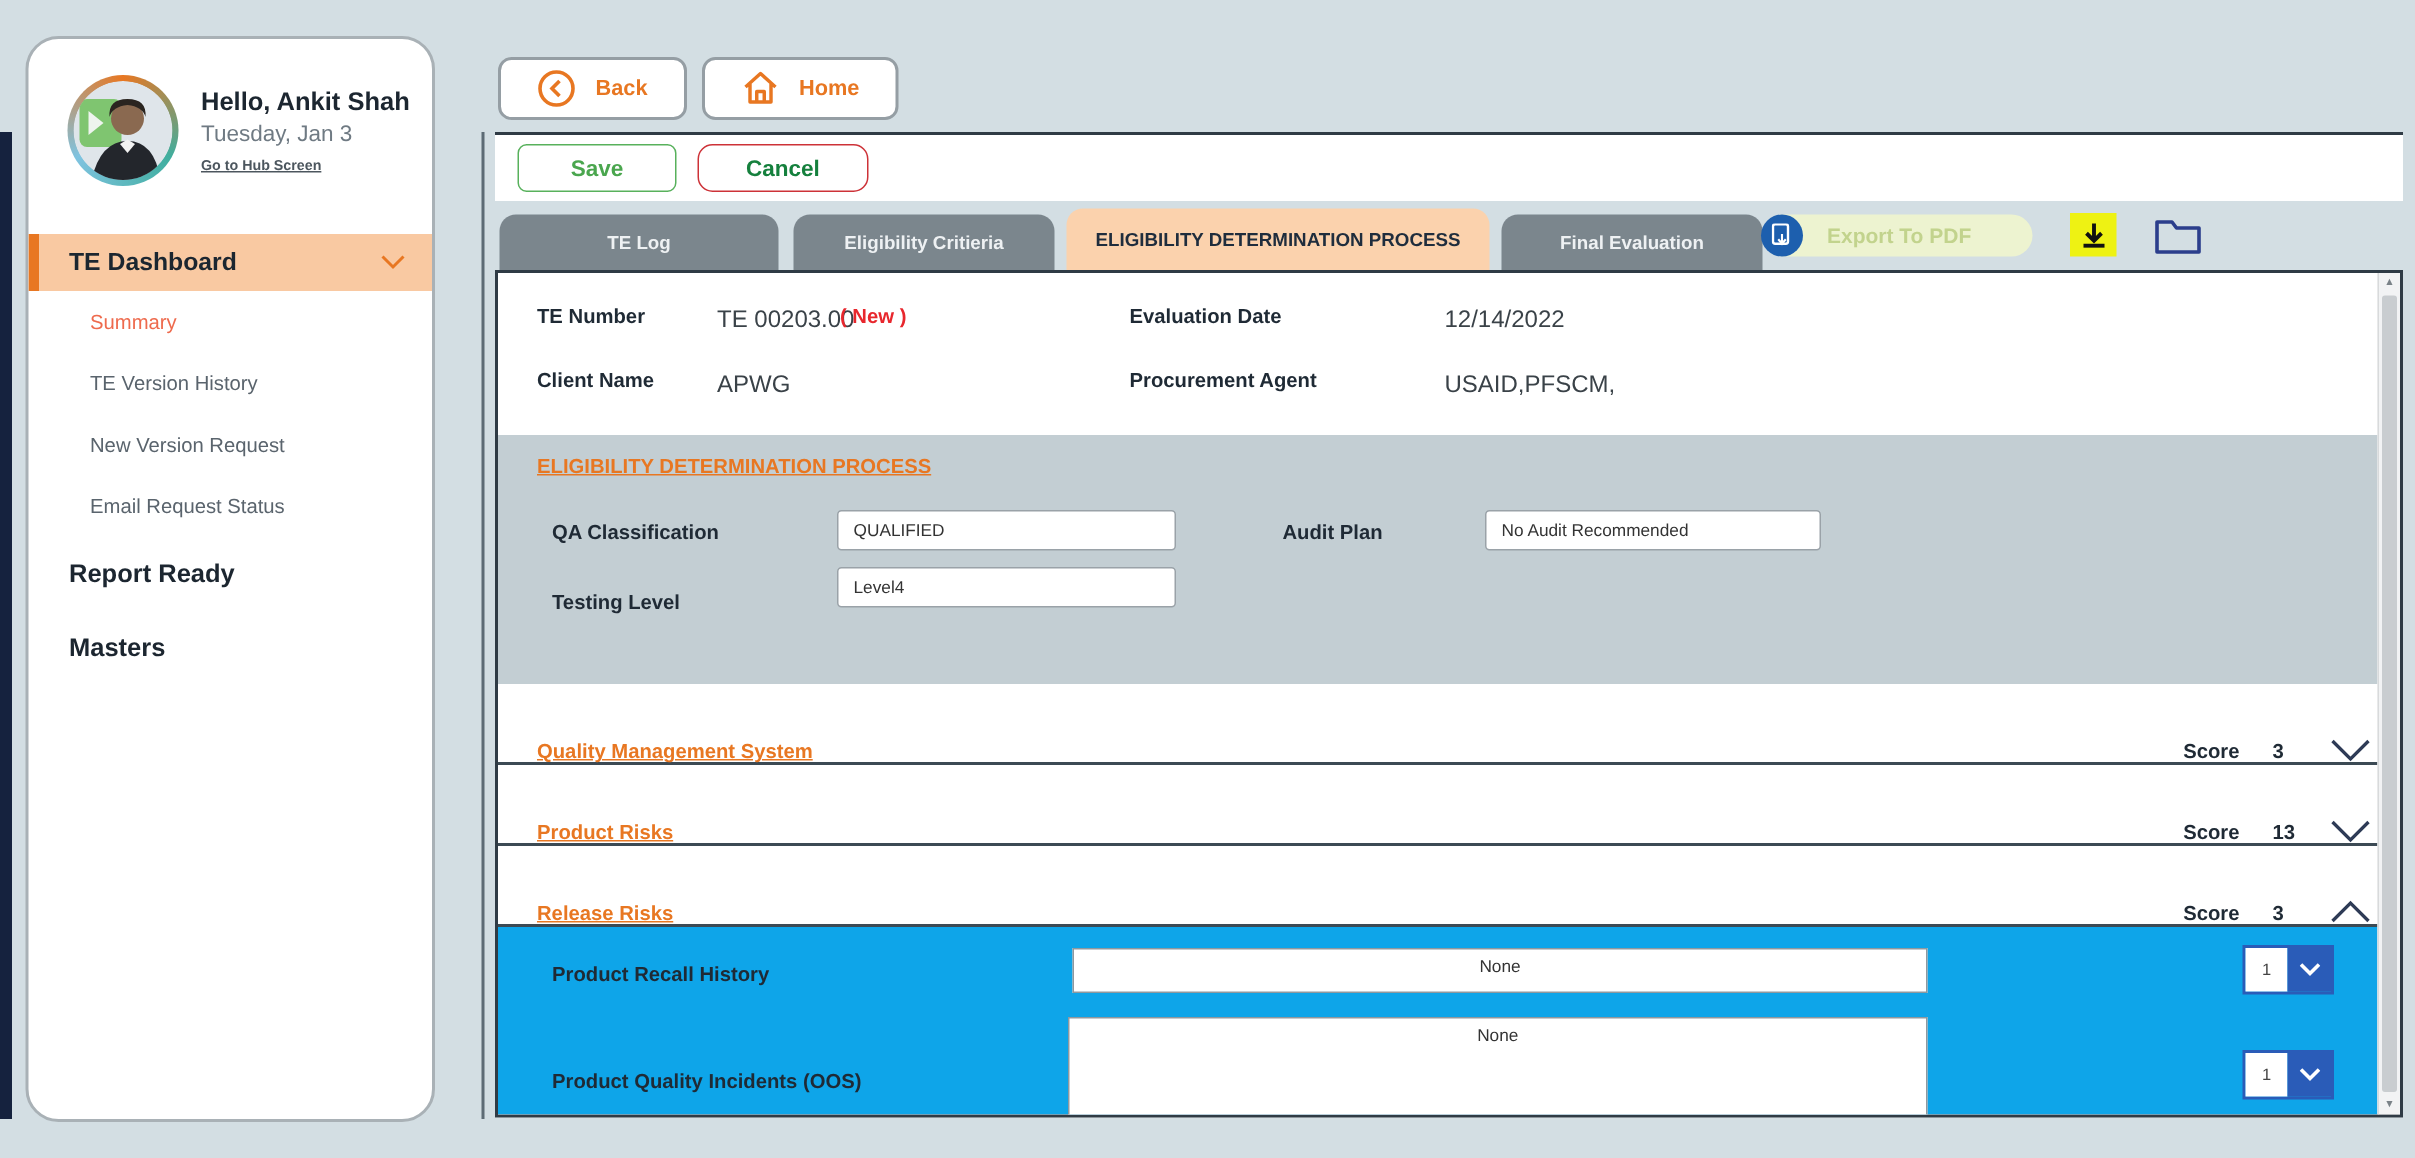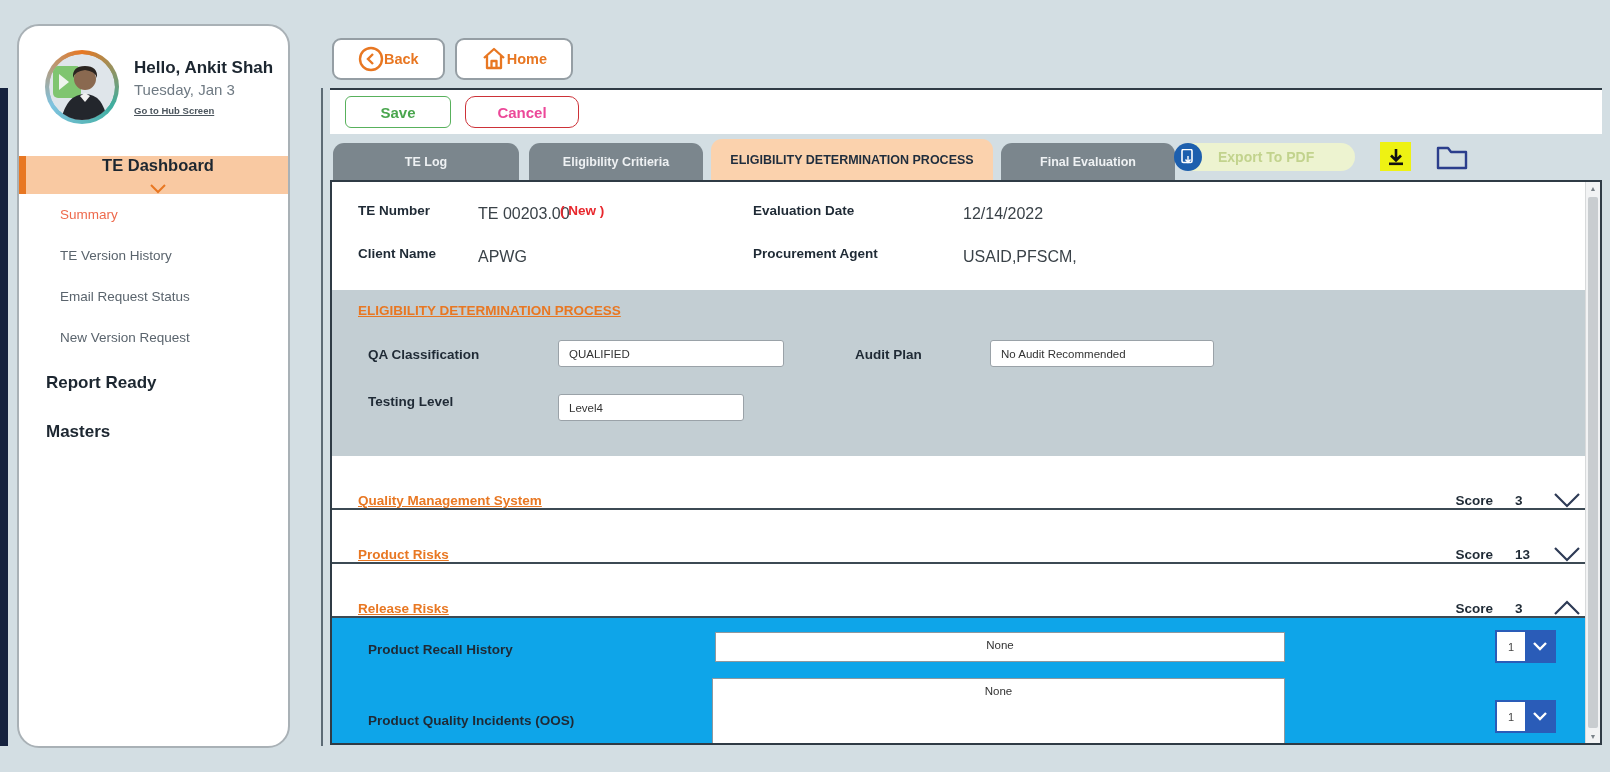--- a/index.html
+++ b/index.html
@@ -9,35 +9,35 @@
   .left-accent{position:absolute;left:0;top:88px;width:8px;height:658px;background:#15223e;}
 
   
   .sidebar{position:absolute;left:17px;top:24px;width:273px;height:724px;background:#fff;border:2px solid #a9b1b6;border-radius:22px;box-sizing:border-box;z-index:3;overflow:hidden;}
   .profile{display:flex;align-items:center;gap:15px;padding:24px 8px 16px 26px;}
   .avatar{width:74px;height:74px;border-radius:50%;background:conic-gradient(#e87722,#3fae9f,#7fc3e0,#e87722);display:flex;align-items:center;justify-content:center;flex:0 0 auto;}
   .avatar svg{display:block;border-radius:50%;}
   .greet-name{font-size:17px;font-weight:bold;color:#1c2630;}
   .greet-date{font-size:15px;color:#6f7a83;margin:3px 0 7px;}
   .hub-link{font-size:9.5px;font-weight:bold;color:#4c565e;text-decoration:underline;cursor:pointer;}
-  .dash-header{margin-top:16px;height:38px;background:#f9c9a2;border-left:7px solid #e87722;display:flex;align-items:center;justify-content:space-between;padding:0 18px 0 20px;font-size:16.5px;font-weight:bold;color:#1c2630;cursor:pointer;box-sizing:border-box;flex-direction:column;}
+  .dash-header{margin-top:16px;height:38px;background:#f9c9a2;border-left:7px solid #e87722;display:flex;align-items:center;justify-content:space-between;padding:0 18px 0 20px;font-size:16.5px;font-weight:bold;color:#1c2630;cursor:pointer;box-sizing:border-box;}
   .side-item{padding:13px 0 13px 41px;font-size:13.5px;color:#5a646d;cursor:pointer;}
   .side-item.active{color:#ee6a4d;}
   .side-section{padding:15px 16px 14px 27px;font-size:17px;font-weight:bold;color:#1c2630;cursor:pointer;}
 
   .v-divider{position:absolute;left:321px;top:88px;width:2px;height:658px;background:#5d6b75;}
 
   
   .nav-row{position:absolute;left:332px;top:38px;display:flex;gap:10px;}
-  .nav-btn{display:flex;align-items:center;background:#fff;border:2px solid #959ea4;border-radius:9px;padding:6px 24px;font-size:14.5px;font-weight:bold;color:#e87722;cursor:pointer;}
+  .nav-btn{display:flex;align-items:center;gap:13px;background:#fff;border:2px solid #959ea4;border-radius:9px;padding:6px 24px;font-size:14.5px;font-weight:bold;color:#e87722;cursor:pointer;}
 
   
   .action-row{position:absolute;left:330px;top:88px;width:1272px;height:46px;border-top:2px solid #2f3b45;background:#fff;display:flex;align-items:center;box-sizing:border-box;}
   .btn-save{margin-left:15px;width:104px;height:30px;background:#fff;border:1.5px solid #58b15c;border-radius:6px;color:#4aa64e;font-size:15px;font-weight:bold;display:flex;align-items:center;justify-content:center;cursor:pointer;}
-  .btn-cancel{margin-left:14px;width:112px;height:30px;background:#fff;border:1.5px solid #cd3238;border-radius:10px;color:#ec4899;font-size:15px;font-weight:bold;display:flex;align-items:center;justify-content:center;cursor:pointer;}
+  .btn-cancel{margin-left:14px;width:112px;height:30px;background:#fff;border:1.5px solid #cd3238;border-radius:10px;color:#15803d;font-size:15px;font-weight:bold;display:flex;align-items:center;justify-content:center;cursor:pointer;}
   .product-band{margin-left:14px;flex:1;height:100%;background:#f9cfa9;display:flex;align-items:center;padding:0 10px 0 14px;box-sizing:border-box;}
   .band-label{font-size:13px;font-weight:bold;color:#1c2630;margin-right:10px;}
   .band-value{font-size:12.5px;color:#333;}
   .mfg-group{margin-left:auto;display:flex;align-items:center;}
   .band-chevron{margin-left:112px;margin-right:6px;cursor:pointer;display:flex;}
 
   
   .tab-row{position:absolute;left:330px;top:135px;width:1272px;height:45px;display:flex;align-items:flex-end;}
   .tab{height:37px;background:#7b868d;border-radius:11px 11px 0 0;display:flex;align-items:center;justify-content:center;font-size:12.5px;font-weight:bold;color:#eef1f3;cursor:pointer;}
   .tab.t1{margin-left:3px;width:186px;}
@@ -112,22 +112,22 @@
 
     <div class="dash-header">
       <span>TE Dashboard</span>
       <svg width="16" height="10" viewBox="0 0 16 10">
           <polyline points="1,1 8,8 15,1" fill="none" stroke="#e87722" stroke-width="2"></polyline>
         </svg>
     </div>
 
     <div class="side-item active">Summary</div>
     <div class="side-item">TE Version History</div>
+    <div class="side-item">New Version Request</div>
     <div class="side-item">Email Request Status</div>
-    <div class="side-item">New Version Request</div>
 
     <div class="side-section">Report Ready</div>
     <div class="side-section">Masters</div>
   </aside>
 
   <div class="v-divider"></div>
 
   <div class="nav-row">
     <div class="nav-btn">
       <svg width="26" height="26" viewBox="0 0 26 26">
@@ -191,21 +191,21 @@
       <div class="lbl" style="left:421px;top:64px">Procurement Agent</div>
       <div class="val" style="left:631px;top:66px">USAID,PFSCM,</div>
 
       <div class="edp-section">
         <div class="edp-heading">ELIGIBILITY DETERMINATION PROCESS</div>
         <div class="edp-lbl" style="left:36px;top:57px">QA Classification</div>
         <div class="edp-input" style="left:226px;top:50px;width:226px">QUALIFIED</div>
         <div class="edp-lbl" style="left:523px;top:57px">Audit Plan</div>
         <div class="edp-input" style="left:658px;top:50px;width:224px">No Audit Recommended</div>
         <div class="edp-lbl" style="left:36px;top:104px">Testing Level</div>
-        <div class="edp-input" style="left:226px;top:104px;width:186px">Level4</div>
+        <div class="edp-input" style="left:226px;top:88px;width:226px">Level4</div>
 
       </div>
 
       <div class="accordion">
         <div class="acc-row">
           <span class="acc-title">Quality Management System</span>
           <span class="acc-score-lbl">Score</span>
           <span class="acc-score-val">3</span>
           <span class="acc-chevron">
             <svg width="28" height="16" viewBox="0 0 28 16">

